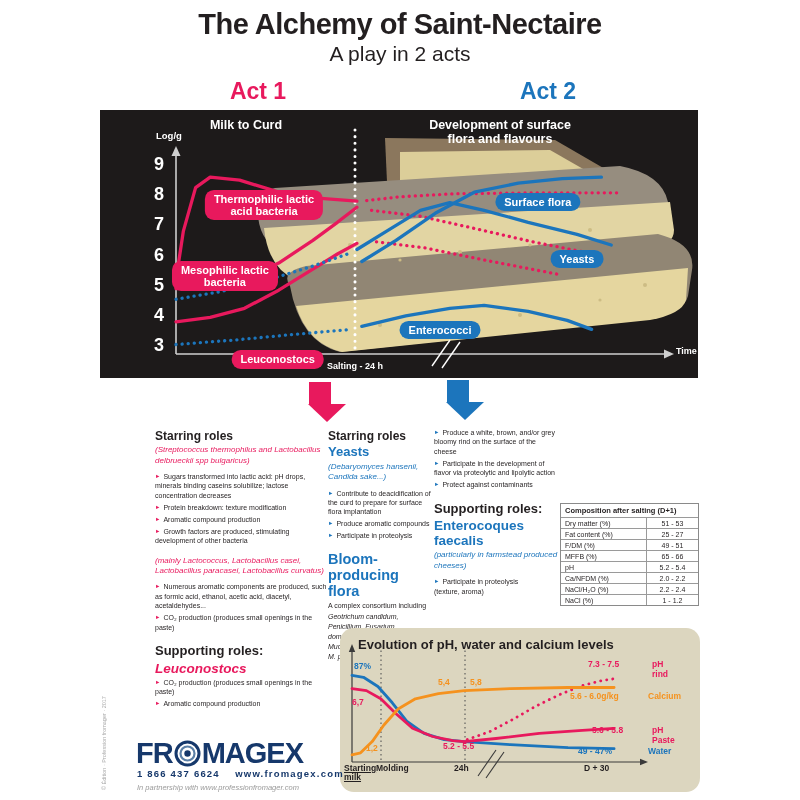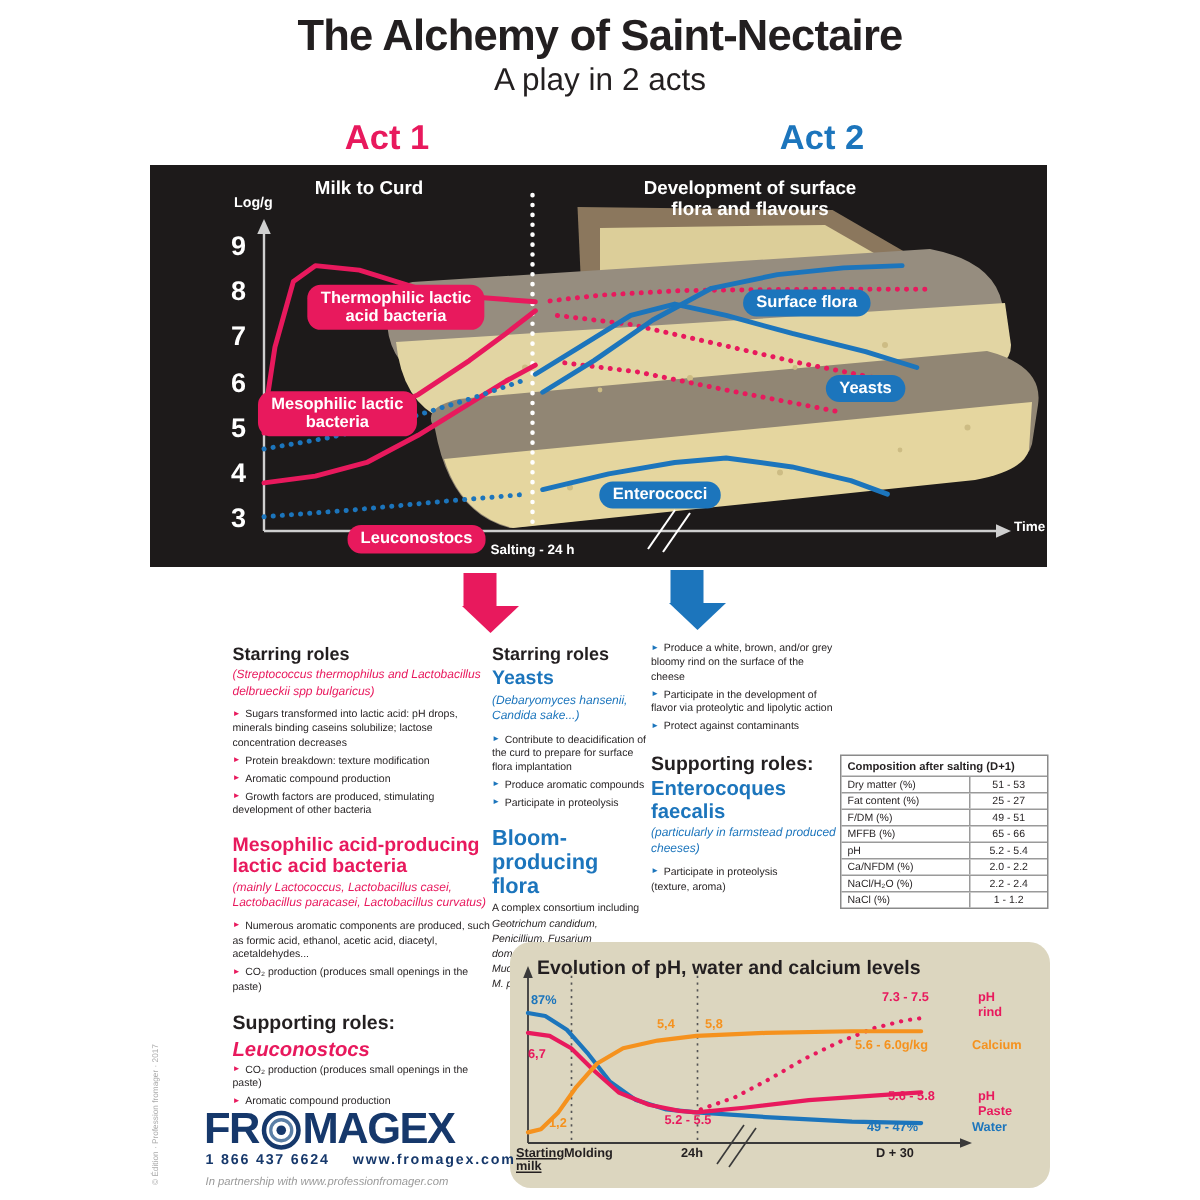--- a/index.html
+++ b/index.html
@@ -162,21 +162,20 @@
 
 <div class="abs col" style="left:155px;top:428px;width:172px;">
   <div class="h-black">Starring roles</div>
   <div class="sub-pink">(Streptococcus thermophilus and Lactobacillus delbrueckii spp bulgaricus)</div>
   <div class="bullets">
       <div class="brow"><span class="tri pink">►</span><span>Sugars transformed into lactic acid: pH drops, minerals binding caseins solubilize; lactose concentration decreases</span></div>
       <div class="brow"><span class="tri pink">►</span><span>Protein breakdown: texture modification</span></div>
       <div class="brow"><span class="tri pink">►</span><span>Aromatic compound production</span></div>
       <div class="brow"><span class="tri pink">►</span><span>Growth factors are produced, stimulating development of other bacteria</span></div>
     </div>
-  <div class="h-pink" style="margin-top:6px;">Mesophilic acid-producing lactic acid bacteria</div>
   <div class="sub-pink">(mainly Lactococcus, Lactobacillus casei, Lactobacillus paracasei, Lactobacillus curvatus)</div>
   <div class="bullets">
       <div class="brow"><span class="tri pink">►</span><span>Numerous aromatic components are produced, such as formic acid, ethanol, acetic acid, diacetyl, acetaldehydes...</span></div>
       <div class="brow"><span class="tri pink">►</span><span>CO₂ production (produces small openings in the paste)</span></div>
     </div>
   <div class="h-black" style="font-size:13px;margin-top:8px;">Supporting roles:</div>
   <div class="h-pink ital" style="font-size:13.5px;">Leuconostocs</div>
   <div class="bullets">
       <div class="brow"><span class="tri pink">►</span><span>CO₂ production (produces small openings in the paste)</span></div>
       <div class="brow"><span class="tri pink">►</span><span>Aromatic compound production</span></div>

